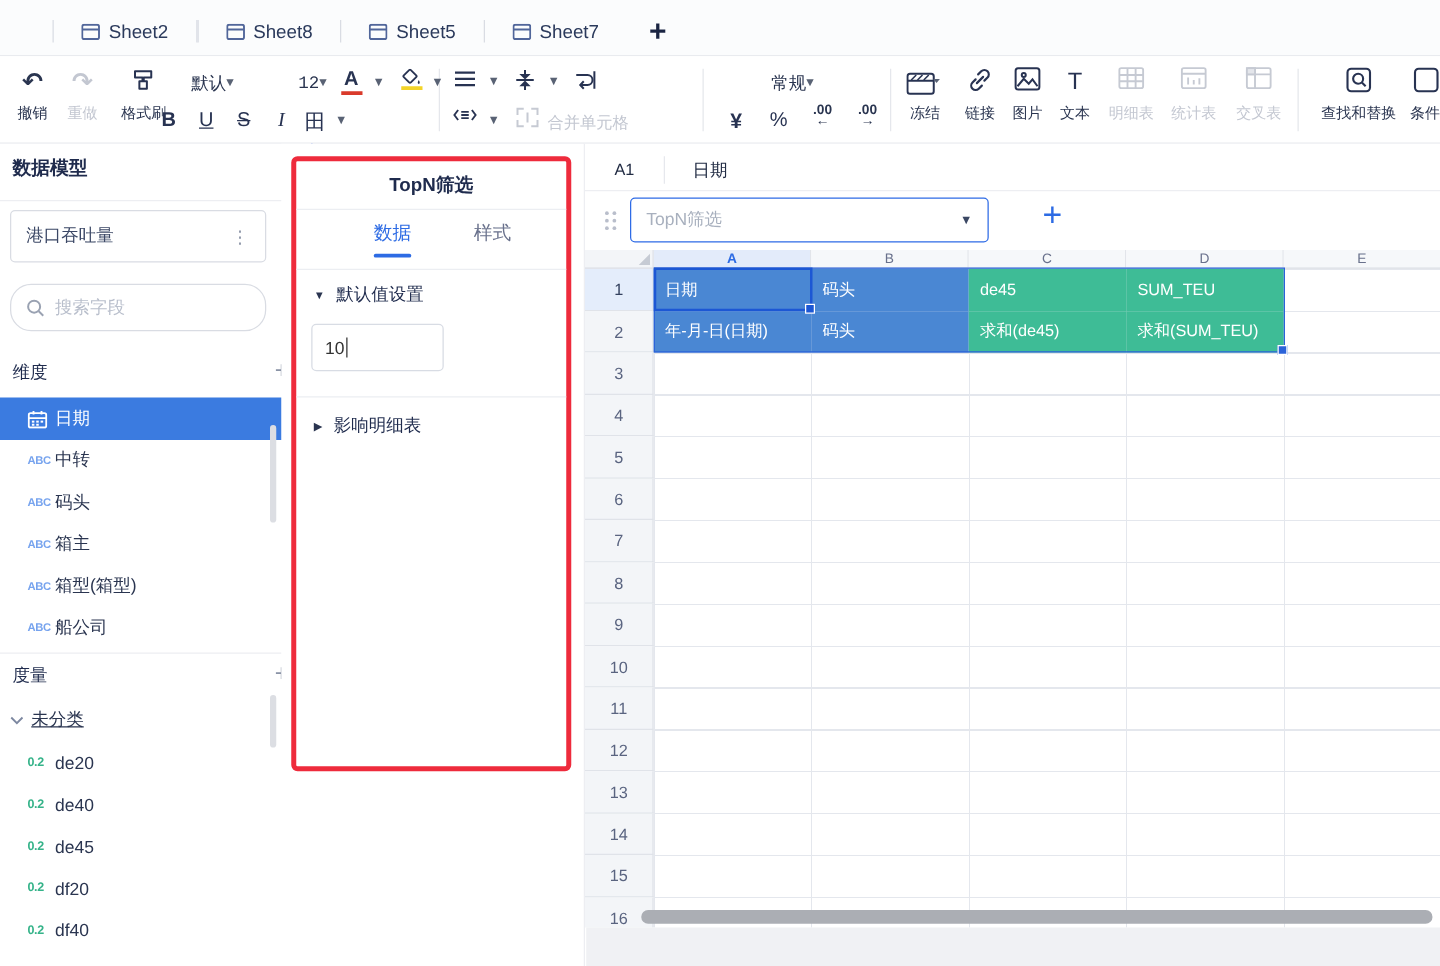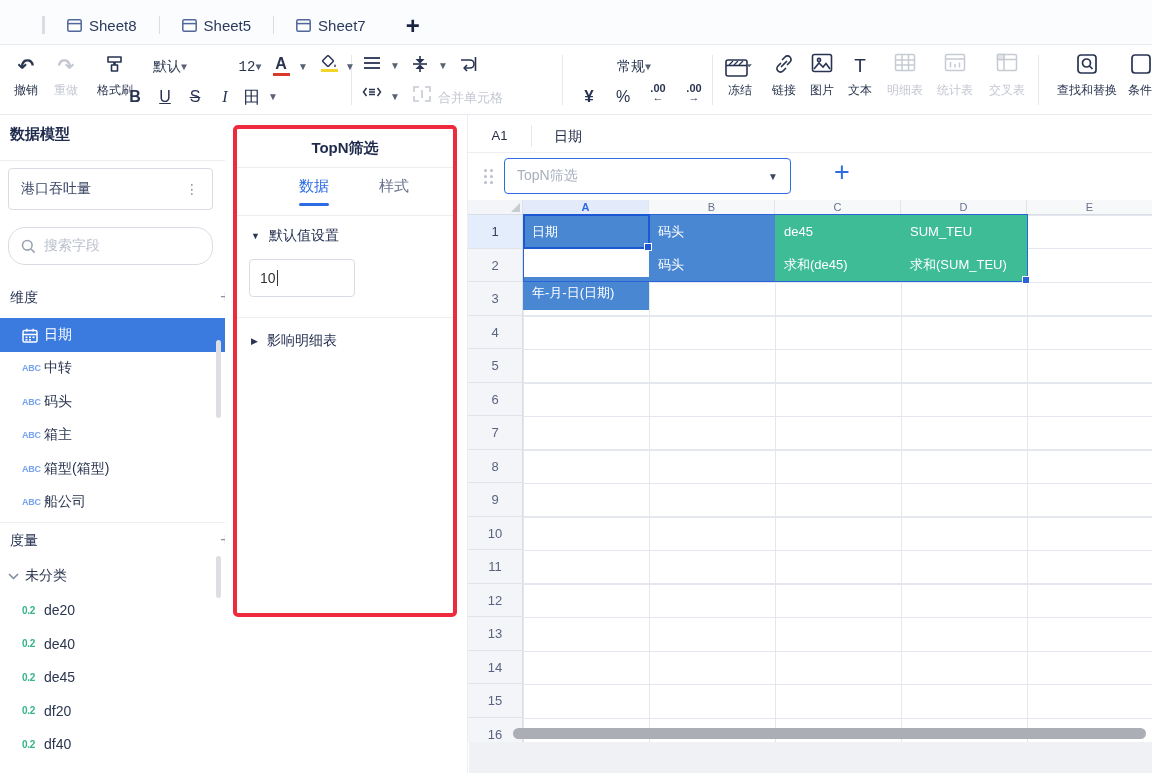--- a/index.html
+++ b/index.html
@@ -90,20 +90,27 @@
   .selbox{left:55px;top:99px;width:127px;height:35px;border:2px solid #1C57D4;box-sizing:border-box;pointer-events:none;}
   .selbox .blockhandle{right:-4px;bottom:-4px;background:#1C57D4;}
   .hscroll{left:45px;top:613px;width:633px;height:11px;border-radius:6px;background:#ABAEB4;cursor:pointer;}
   .graybottom{left:1px;top:627px;width:684px;height:31px;background:#F0F1F4;}
 </style>
 </head>
 <body>
 
 <div class="tabbar">
   <span class="tab-sep"></span>
+  <div class="tab">
+    <svg class="sheet-ico" viewBox="0 0 15 13">
+        <rect x="0.8" y="0.8" width="13.4" height="11.4" rx="1.5" fill="none" stroke="#51669A" stroke-width="1.5"></rect>
+        <line x1="0.8" y1="4.6" x2="14.2" y2="4.6" stroke="#51669A" stroke-width="1.5"></line>
+      </svg>
+    <span>Sheet2</span>
+  </div>
   <span class="tab-sep"></span>
   <span class="tab-sep"></span>
   <div class="tab">
     <svg class="sheet-ico" viewBox="0 0 15 13">
         <rect x="0.8" y="0.8" width="13.4" height="11.4" rx="1.5" fill="none" stroke="#51669A" stroke-width="1.5"></rect>
         <line x1="0.8" y1="4.6" x2="14.2" y2="4.6" stroke="#51669A" stroke-width="1.5"></line>
       </svg>
     <span>Sheet8</span>
   </div>
   <span class="tab-sep"></span>
@@ -429,21 +436,21 @@
   </div>
 
   <div class="sb-abs sb-hdiv" style="top:407px;"></div>
   <div class="sb-abs sb-sec" style="top:417px;">度量</div>
   <span class="sb-abs sb-plus" style="top:415px;">+</span>
 
   <div class="sb-abs sb-item" style="top:448px;height:26px;">
     <svg style="position:absolute;left:8px;" width="11" height="7" viewBox="0 0 11 7">
         <path d="M1 1 l4.5 4.5 L10 1" fill="none" stroke="#7C87A0" stroke-width="1.5"></path>
       </svg>
-    <span class="itxt" style="left:25px;">未分类</span>
+    <span class="itxt" style="left:25px;text-decoration:underline;">未分类</span>
   </div>
 
   <div class="sb-abs sb-item" style="top:478px;">
     <span class="badge green">0.2</span>
     <span class="itxt">de20</span>
   </div>
   <div class="sb-abs sb-item" style="top:511.5px;">
     <span class="badge green">0.2</span>
     <span class="itxt">de40</span>
   </div>
@@ -538,21 +545,21 @@
     <div class="rh">15</div>
     <div class="rh">16</div>
   </div>
 
   <div class="sh-abs gridbody"></div>
 
   <div class="cell blue" style="left:55px;top:100px;">日期</div>
   <div class="cell blue" style="left:181px;top:100px;">码头</div>
   <div class="cell green" style="left:307px;top:100px;">de45</div>
   <div class="cell green" style="left:433px;top:100px;">SUM_TEU</div>
-  <div class="cell blue" style="left:55px;top:133.5px;margin-top:28px;">年-月-日(日期)</div>
+  <div class="cell blue" style="left:55px;top:133.5px;">年-月-日(日期)</div>
   <div class="cell blue" style="left:181px;top:133.5px;">码头</div>
   <div class="cell green" style="left:307px;top:133.5px;">求和(de45)</div>
   <div class="cell green" style="left:433px;top:133.5px;">求和(SUM_TEU)</div>
 
   <div class="sh-abs blockoutline">
     <div class="blockhandle"></div>
   </div>
   <div class="sh-abs selbox">
     <div class="blockhandle"></div>
   </div>

